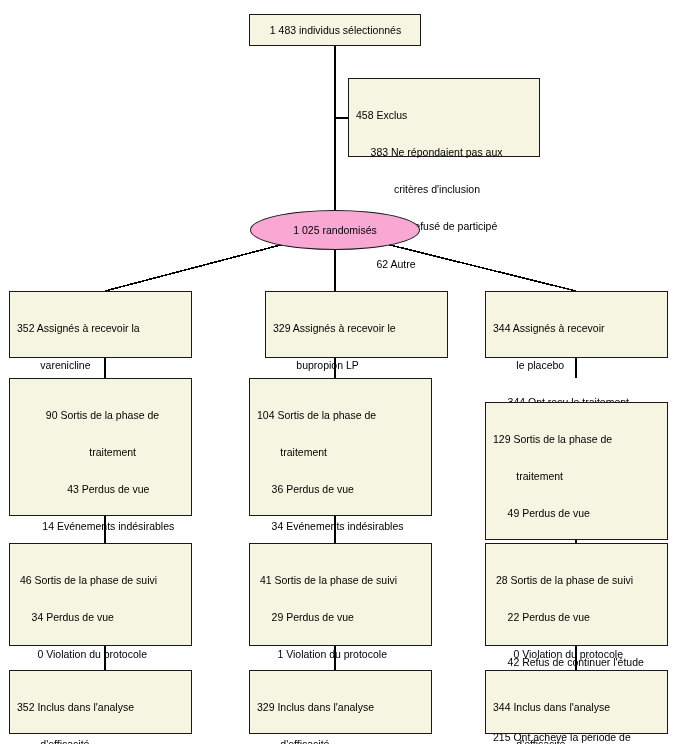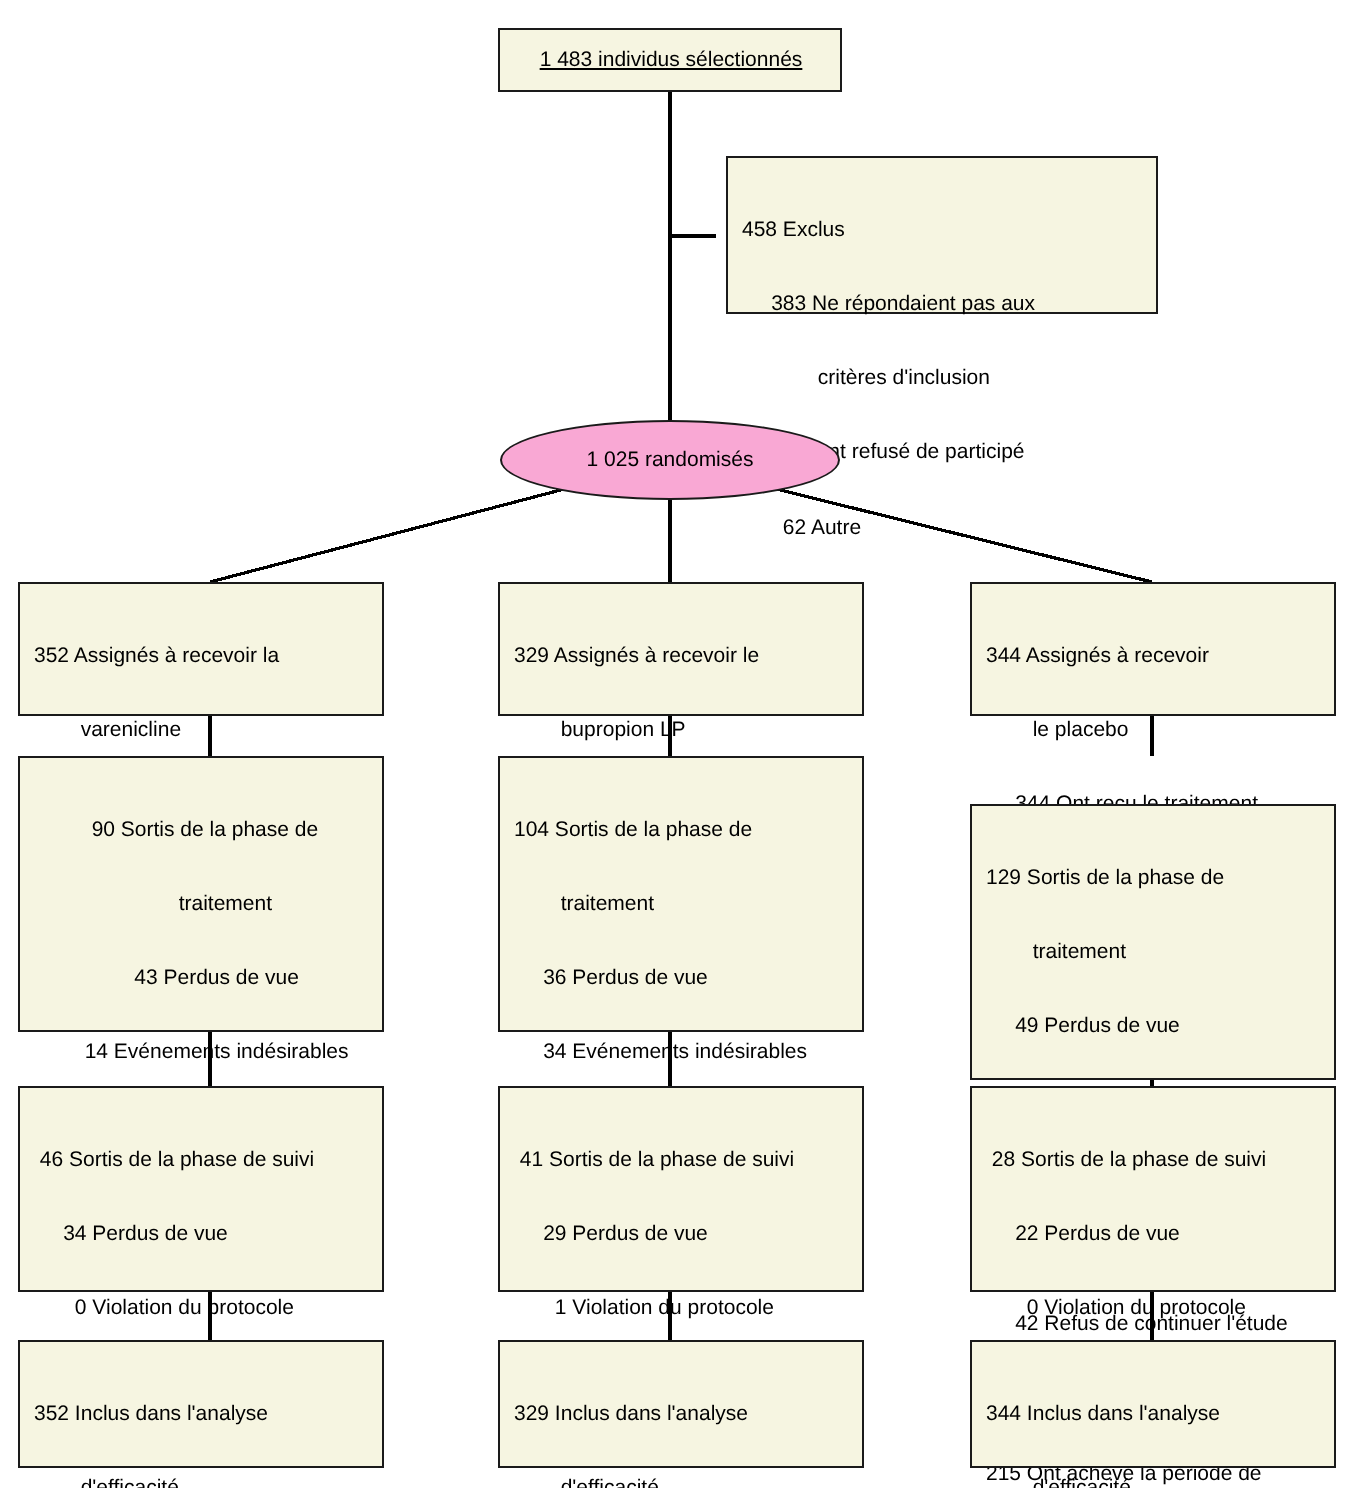--- a/index.html
+++ b/index.html
@@ -23,21 +23,21 @@
   .ellipse{
     position:absolute;
     background:#f9a8d4;
     border:1.5px solid #1a1a1a;
     border-radius:50%;
     box-sizing:border-box;
     display:flex;align-items:center;justify-content:center;
     font-size:10.5px;
   }
   .ln{display:block;white-space:pre;}
-  .center{text-decoration:underline;}
+  .center{}
   
 </style>
 </head>
 <body>
 
 <div id="diagram">
 
   <svg class="conn" viewBox="0 0 675 744">
     <g stroke="#000000" stroke-width="1.6" fill="none" shape-rendering="crispEdges">
 
@@ -60,39 +60,39 @@
       <line x1="105" y1="646" x2="105" y2="670"></line>
       <line x1="335" y1="646" x2="335" y2="670"></line>
       <line x1="576" y1="646" x2="576" y2="670"></line>
     </g>
   </svg>
 
   <div class="box center" style="left:249px;top:14px;width:172px;height:32px;display:flex;align-items:center;justify-content:center;">
     <span class="ln">1 483 individus sélectionnés</span>
   </div>
 
-  <div class="box" style="left:363px;top:78px;width:216px;height:79px;">
+  <div class="box" style="left:348px;top:78px;width:192px;height:79px;">
     <span class="ln">458 Exclus</span>
     <span class="ln">     383 Ne répondaient pas aux</span>
     <span class="ln">             critères d'inclusion</span>
     <span class="ln">       38 Ont refusé de participé</span>
     <span class="ln">       62 Autre</span>
   </div>
 
   <div class="ellipse" style="left:250px;top:210px;width:170px;height:40px;">
     <span class="ln">1 025 randomisés</span>
   </div>
 
   <div class="box" style="left:9px;top:291px;width:183px;height:67px;">
     <span class="ln">352 Assignés à recevoir la</span>
     <span class="ln">        varenicline</span>
     <span class="ln">     349 Ont reçu le traitement</span>
     <span class="ln">             attribué</span>
   </div>
-  <div class="box" style="left:249px;top:291px;width:183px;height:67px;">
+  <div class="box" style="left:265px;top:291px;width:183px;height:67px;">
     <span class="ln">329 Assignés à recevoir le</span>
     <span class="ln">        bupropion LP</span>
     <span class="ln">     329 Ont reçu le traitement</span>
     <span class="ln">             attribué</span>
   </div>
   <div class="box" style="left:485px;top:291px;width:183px;height:67px;">
     <span class="ln">344 Assignés à recevoir</span>
     <span class="ln">        le placebo</span>
     <span class="ln">     344 Ont reçu le traitement</span>
     <span class="ln">             attribué</span>

